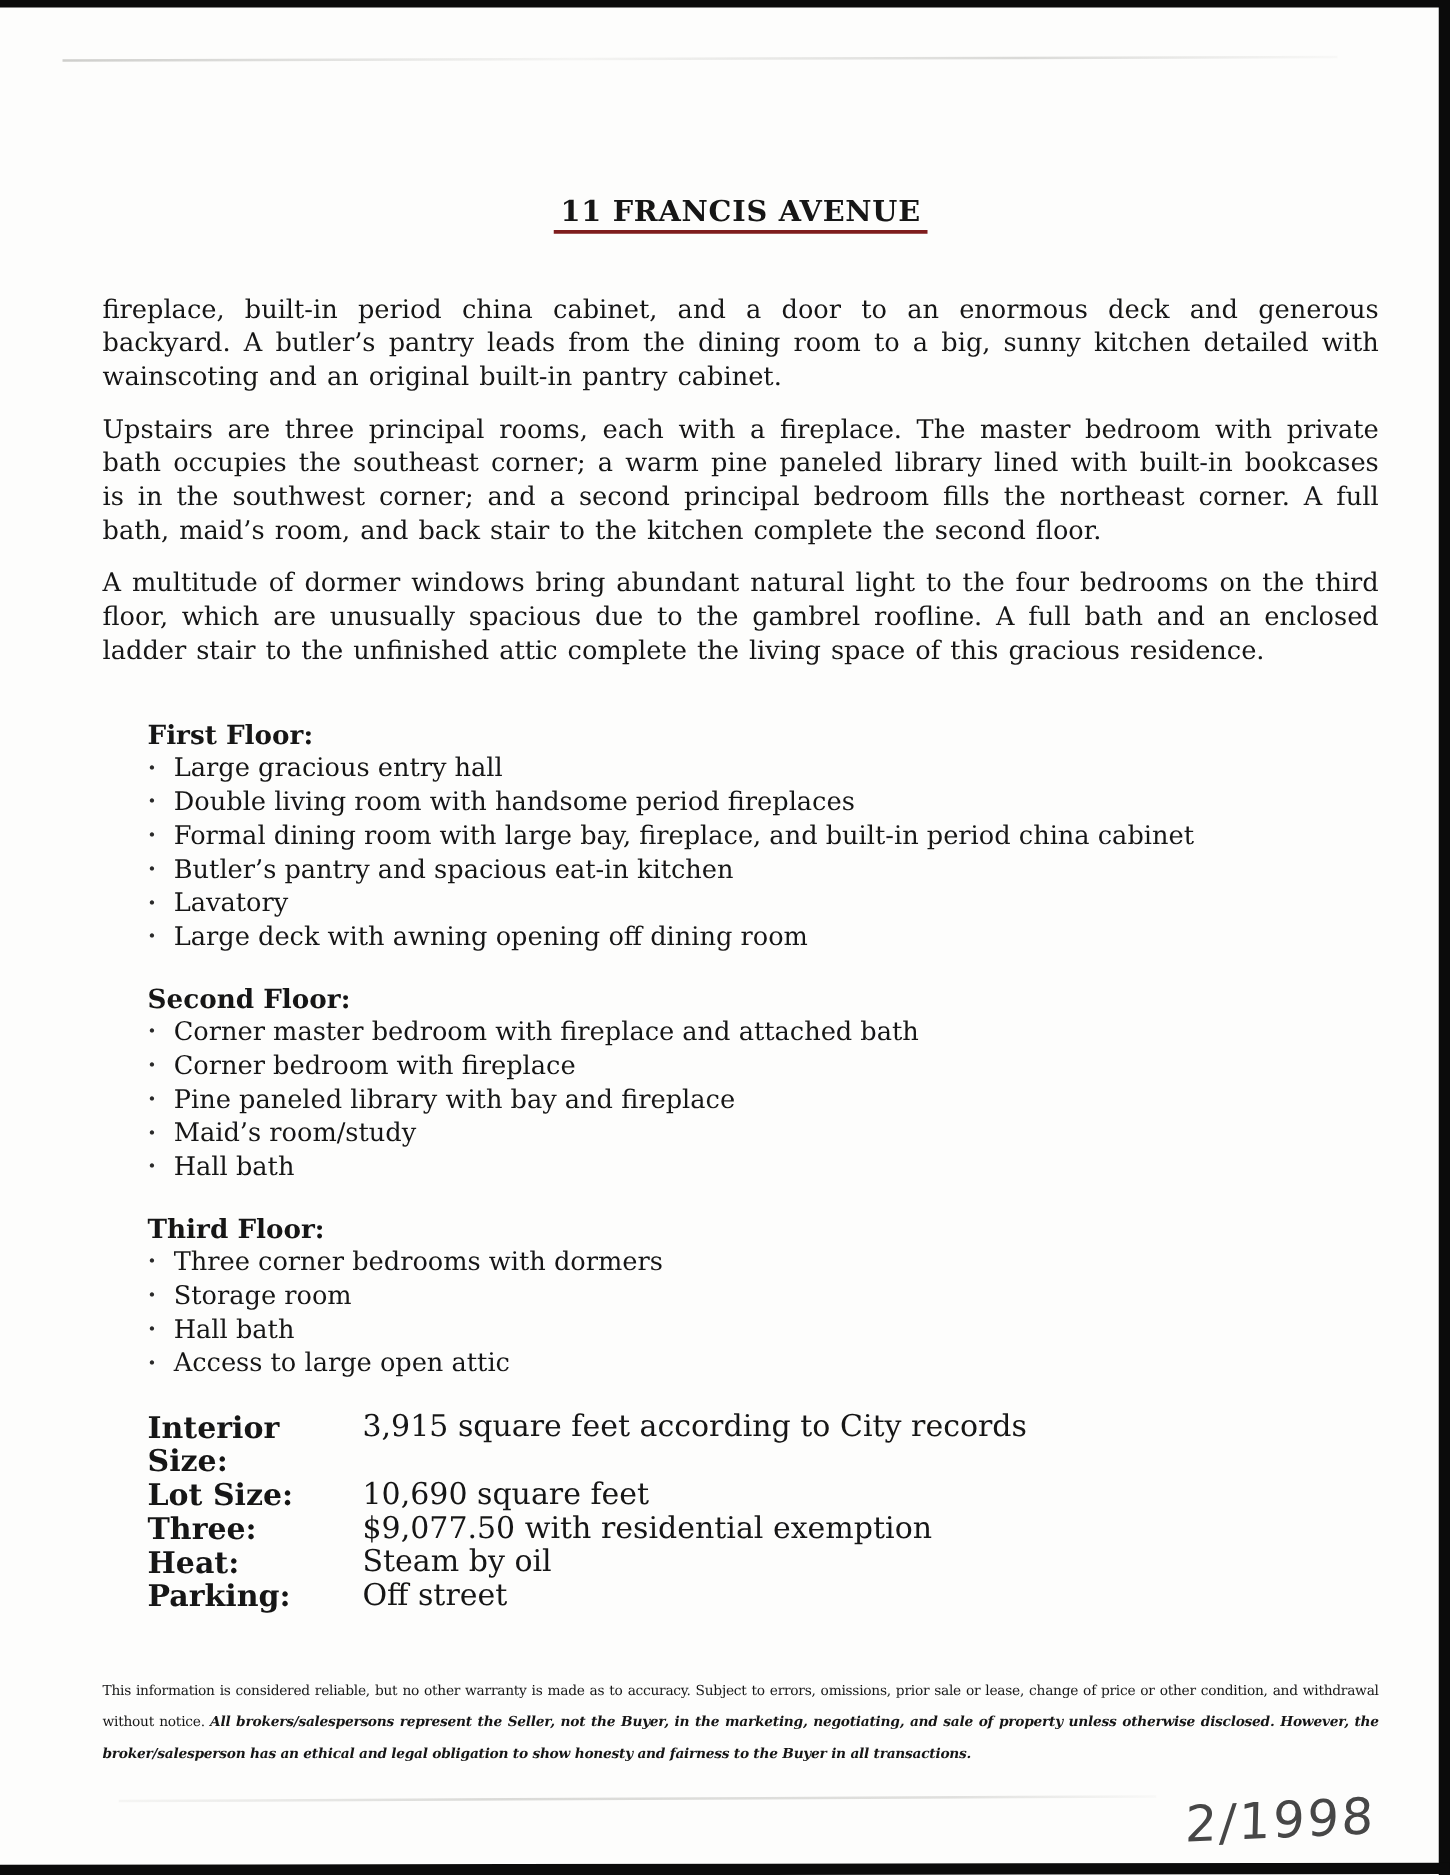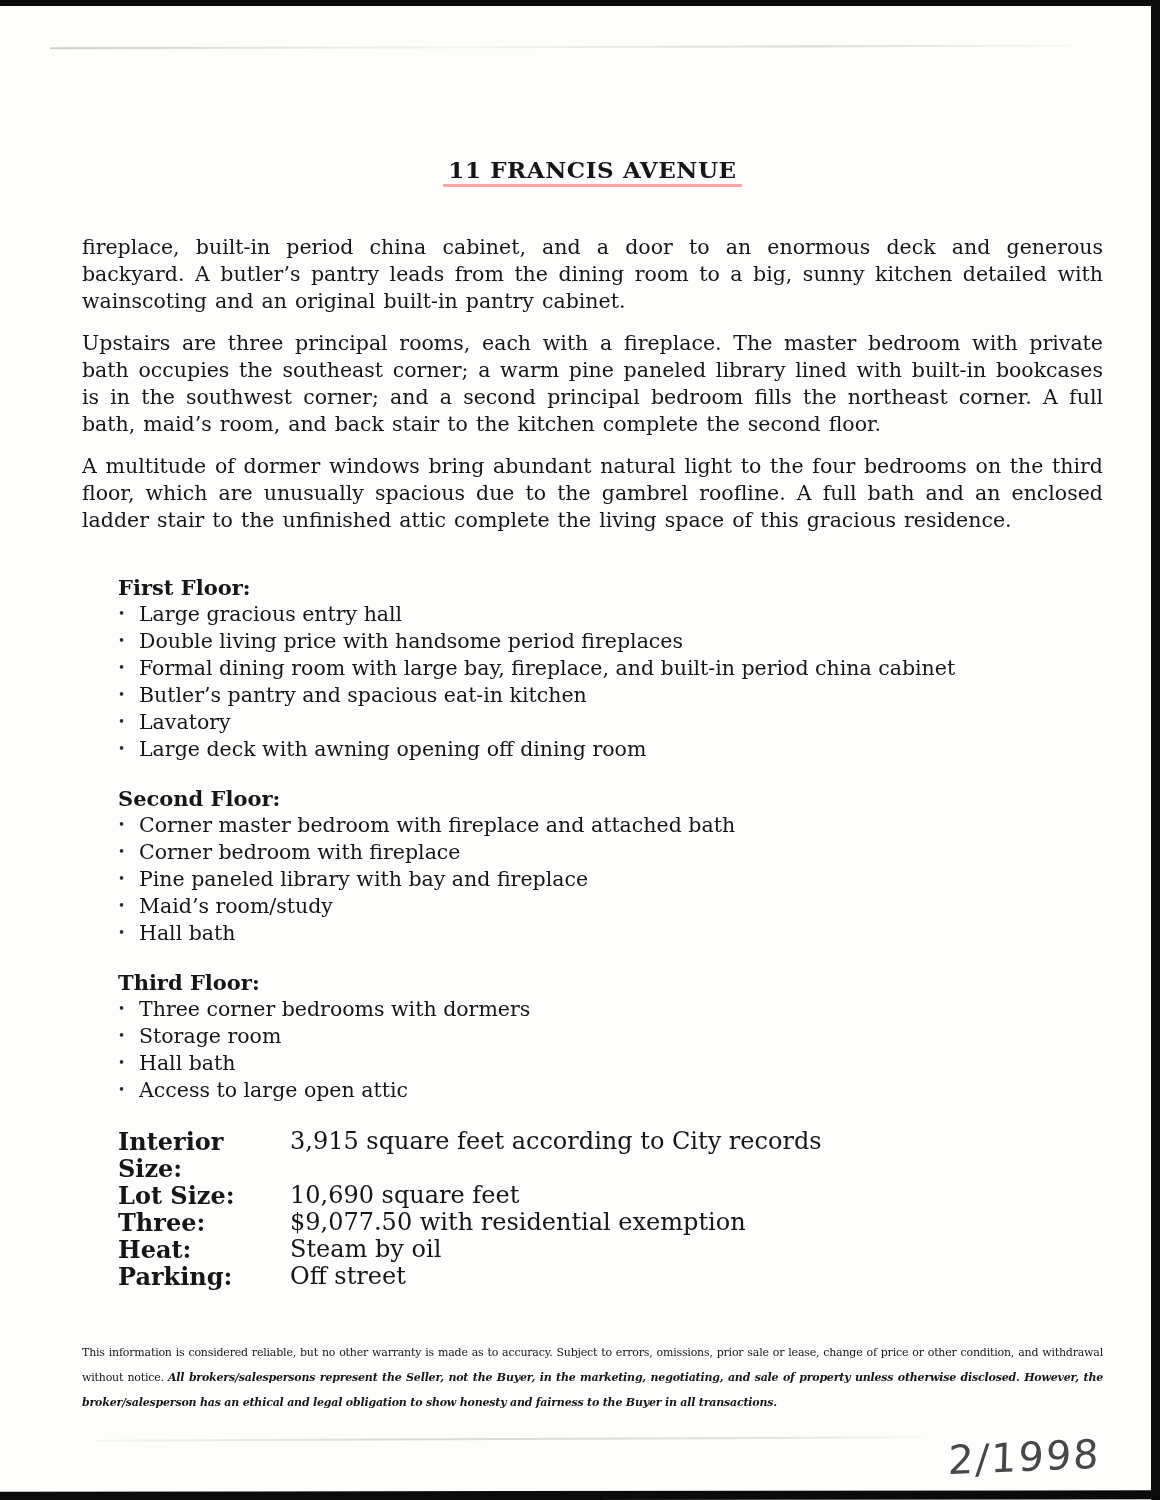--- a/index.html
+++ b/index.html
@@ -25,21 +25,21 @@
         background: linear-gradient(90deg, rgba(200,200,195,.15), rgba(170,170,165,.42) 35%, rgba(175,175,170,.38) 80%, rgba(210,210,205,.1));
         transform: rotate(-0.25deg); }
 
   .content { position: absolute; left: 82px; right: 57px; top: 0; }
 
   .title-wrap { margin-top: 156px; text-align: center; }
   .title-wrap h1 {
     display: inline-block;
     margin: 0; padding: 0 5px 1px;
     font-size: 23px; font-weight: bold; letter-spacing: 0.6px;
-    border-bottom: 3px solid #fca5a5;
+    border-bottom: 3px solid #7f1d1d;
   }
 
   p.body-para {
     margin: 0 0 15px 0;
     font-size: 20.5px; line-height: 27px;
     text-align: justify;
     word-spacing: 1.5px;
   }
   p.body-para:first-of-type { margin-top: 47px; }
 
@@ -96,21 +96,21 @@
 
       <section>
         <h2>First Floor:</h2>
         <ul>
           <li>
               <span class="bullet">•</span>
               <span class="li-text">Large gracious entry hall</span>
             </li>
           <li>
               <span class="bullet">•</span>
-              <span class="li-text">Double living price with handsome period fireplaces</span>
+              <span class="li-text">Double living room with handsome period fireplaces</span>
             </li>
           <li>
               <span class="bullet">•</span>
               <span class="li-text">Formal dining room with large bay, fireplace, and built-in period china cabinet</span>
             </li>
           <li>
               <span class="bullet">•</span>
               <span class="li-text">Butler’s pantry and spacious eat-in kitchen</span>
             </li>
           <li>

